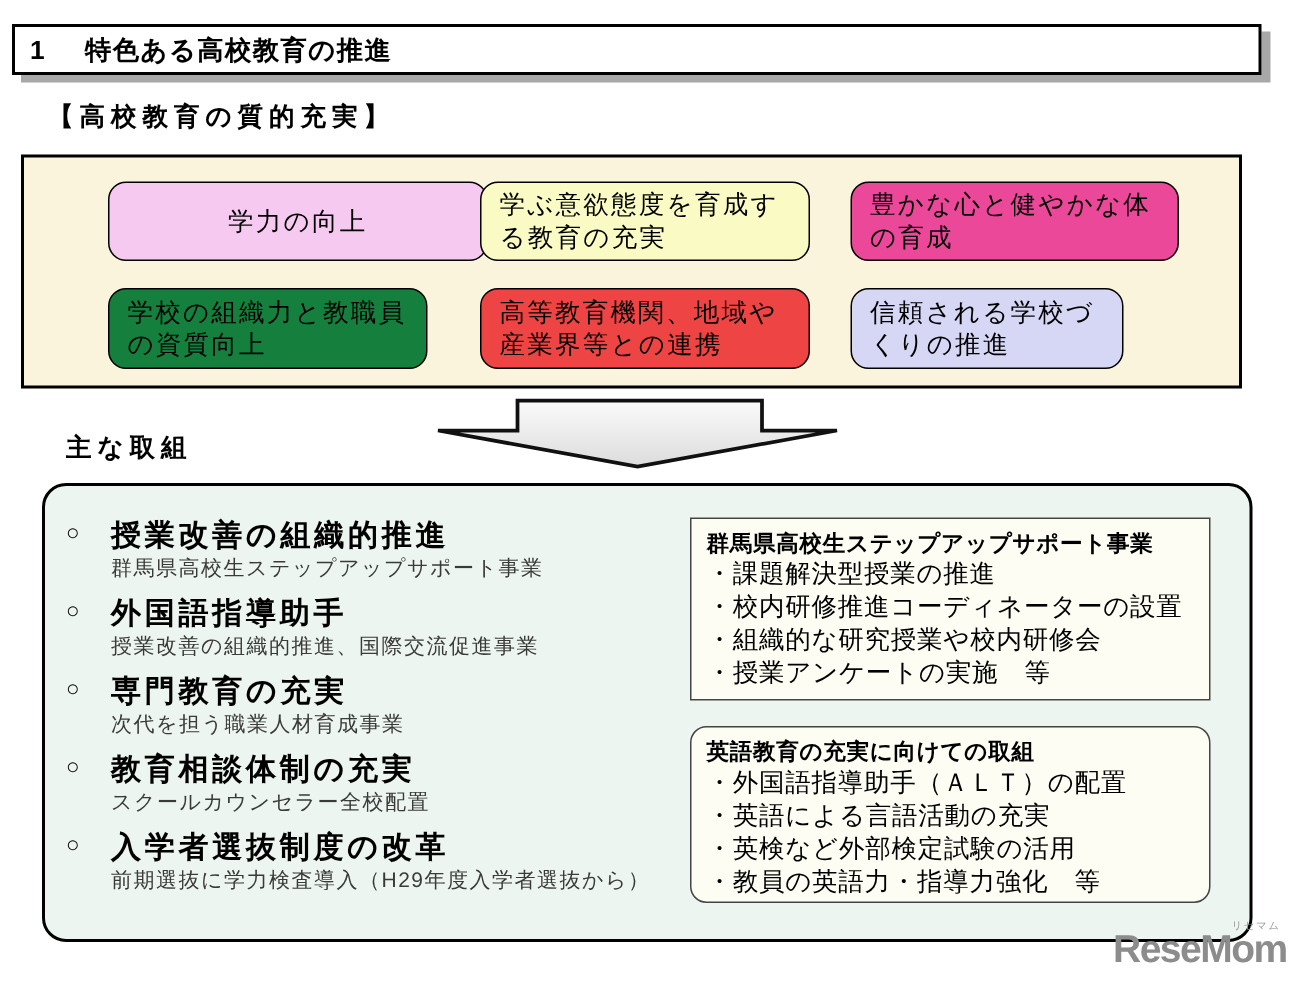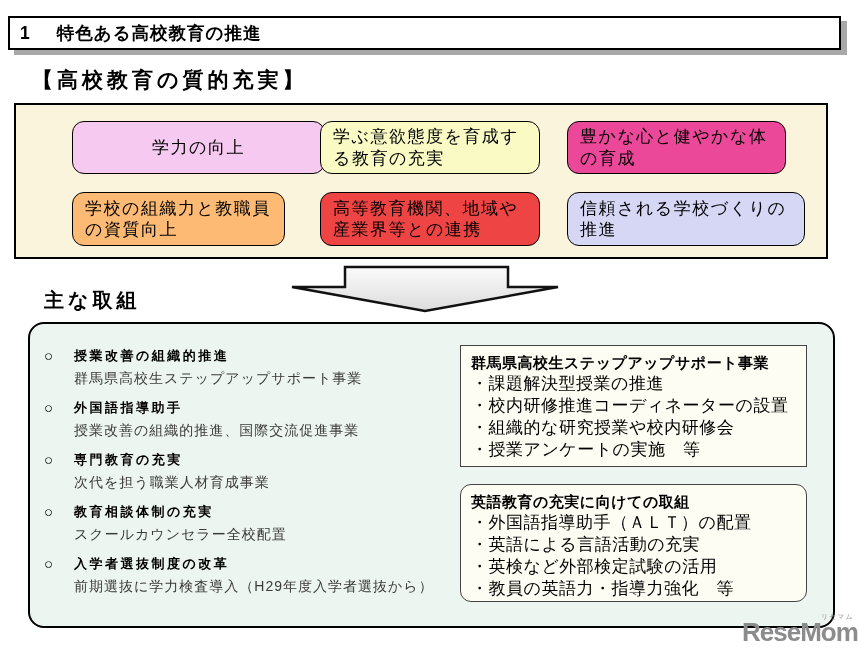--- a/index.html
+++ b/index.html
@@ -12,59 +12,59 @@
   .title-bar{
     position:absolute;left:8px;top:16px;width:833px;height:34px;
     box-sizing:border-box;border:2px solid #000;background:#fff;
     box-shadow:6px 5px 0 #a8a8a8;
     display:flex;align-items:center;gap:26px;padding-left:10px;
     font-size:17.5px;font-weight:bold;letter-spacing:1px;
   }
   
   .subtitle{
     position:absolute;left:32px;top:66px;
-    font-size:21px;font-weight:600;letter-spacing:4px;text-align:right;
+    font-size:17px;font-weight:600;letter-spacing:4px;text-align:right;
   }
   
   .goals-panel{
     position:absolute;left:14px;top:103px;width:814px;height:156px;
     box-sizing:border-box;border:2px solid #000;background:#faf4dc;
   }
   .goal-card{
     position:absolute;box-sizing:border-box;
     border:1.5px solid #000;border-radius:12px;
     font-family:"Liberation Serif","DejaVu Serif",serif;
     font-size:17px;line-height:1.25;letter-spacing:1.5px;
     padding:4px 12px;display:flex;align-items:center;
   }
   .goal-card.center{justify-content:center;text-align:center;}
   .g0{left:56px;top:16px;width:253px;height:53px;}
   .g1{left:304px;top:16px;width:220px;height:53px;}
   .g2{left:551px;top:16px;width:219px;height:53px;}
   .g3{left:56px;top:87px;width:213px;height:54px;}
   .g4{left:304px;top:87px;width:220px;height:54px;}
-  .g5{left:551px;top:87px;width:238px;height:54px;}
+  .g5{left:551px;top:87px;width:182px;height:54px;}
   
   .down-arrow{position:absolute;left:285px;top:263px;width:280px;height:52px;}
   
   .main-label{
     position:absolute;left:44px;top:287px;
-    font-size:20px;font-weight:600;letter-spacing:4px;
+    font-size:17px;font-weight:600;letter-spacing:4px;
   }
   
   .main-panel{
     position:absolute;left:28px;top:322px;width:807px;height:306px;
     box-sizing:border-box;border:2.5px solid #000;border-radius:16px;
     background:#ecf5ef;
   }
   .init-list{position:absolute;left:14px;top:20px;width:410px;}
   .init-item{margin-bottom:7px;}
   .init-title-row{display:flex;align-items:center;height:24px;}
   .init-marker{width:30px;font-size:15px;line-height:24px;}
-  .init-title{font-size:13px;font-weight:bold;letter-spacing:2.5px;}
+  .init-title{font-size:20px;font-weight:bold;letter-spacing:2.5px;}
   .init-detail{
     margin-left:30px;font-size:14px;line-height:21px;
     color:#3a3a3a;letter-spacing:1px;
   }
   .detail-box{
     position:absolute;left:430px;width:347px;box-sizing:border-box;
     background:#fdfdf3;border:1.5px solid #444;padding:6px 10px 4px 10px;
   }
   .detail-box.b0{top:21px;height:122px;}
   .detail-box.b1{top:160px;height:118px;border-radius:11px;}
@@ -96,21 +96,21 @@
 <div class="goals-panel">
   <div class="goal-card center g0" style="background: rgb(246, 201, 240);">
     <span>学力の向上</span>
   </div>
   <div class="goal-card g1" style="background: rgb(250, 250, 197);">
     <span>学ぶ意欲態度を育成する教育の充実</span>
   </div>
   <div class="goal-card g2" style="background: #ec4899;">
     <span>豊かな心と健やかな体の育成</span>
   </div>
-  <div class="goal-card g3" style="background: #fdba74;">
+  <div class="goal-card g3" style="background: #15803d;">
     <span>学校の組織力と教職員の資質向上</span>
   </div>
   <div class="goal-card g4" style="background: #ef4444;">
     <span>高等教育機関、地域や産業界等との連携</span>
   </div>
   <div class="goal-card g5" style="background: rgb(214, 214, 245);">
     <span>信頼される学校づくりの推進</span>
   </div>
 </div>
 

